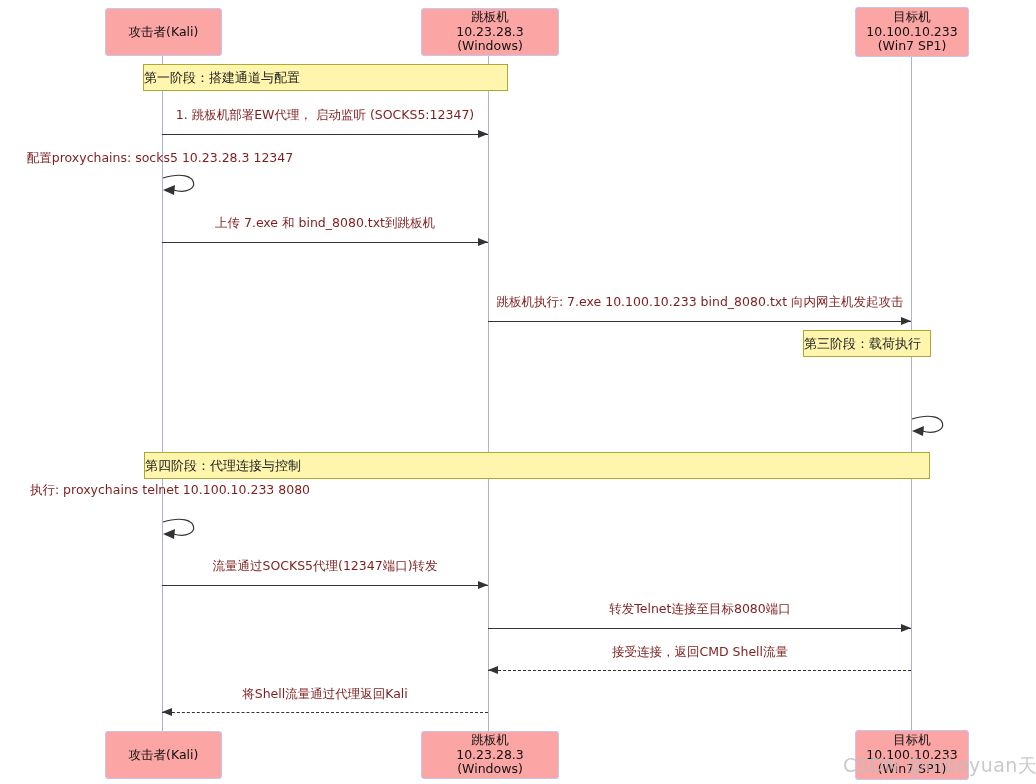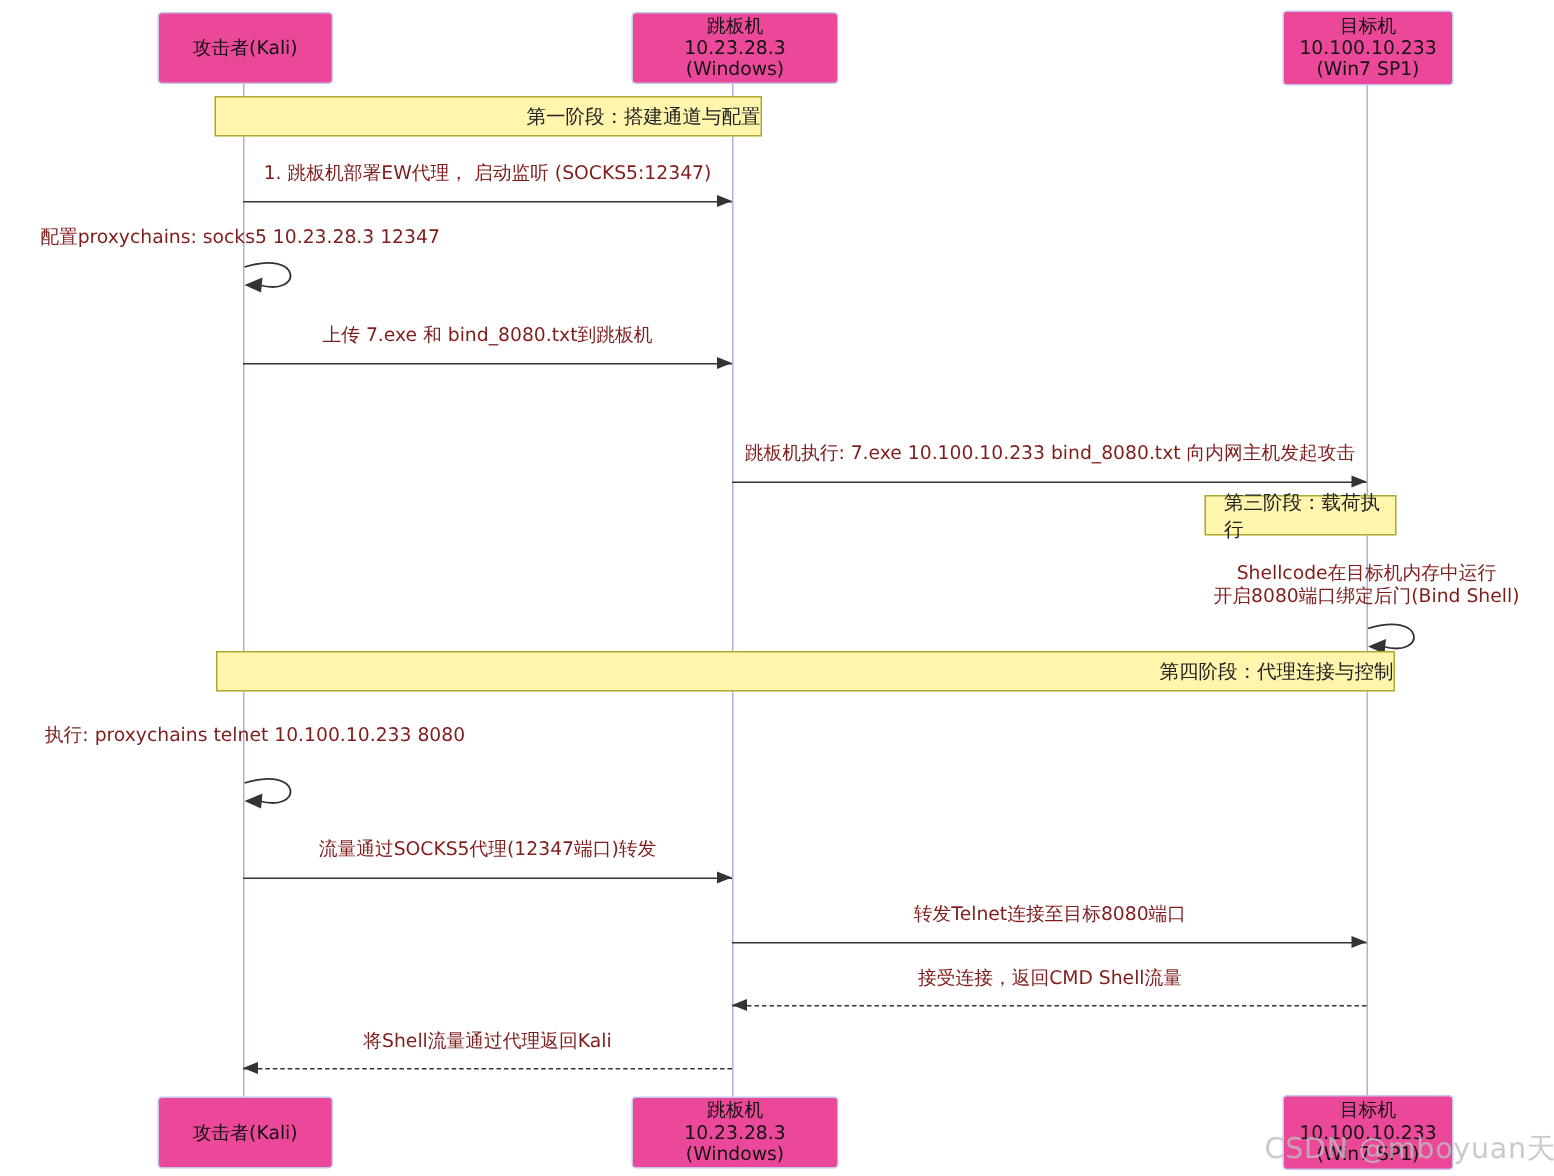--- a/index.html
+++ b/index.html
@@ -2,28 +2,28 @@
 <html><head>
 <meta charset="utf-8">
 <style>
   html,body{margin:0;padding:0;background:#ffffff;}
   .stage{
     position:relative;width:1036px;height:784px;background:#ffffff;overflow:hidden;
     font-family:"DejaVu Sans","Liberation Sans",sans-serif;color:#222;
   }
   .lifeline{position:absolute;top:54px;height:677px;width:1px;background:#AFAFDE;z-index:1;}
   .actor-box{
-    position:absolute;background:#ec4899;border:1px solid #C5C5F0;border-radius:3px;
+    position:absolute;background:#fca5a5;border:1px solid #C5C5F0;border-radius:3px;
     display:flex;flex-direction:column;align-items:center;justify-content:center;
     font-size:12.5px;line-height:14.5px;color:#111;text-align:center;z-index:2;
   }
   .phase{
     position:absolute;background:#FFF5AD;border:1px solid #AAAA33;
-    display:flex;align-items:center;justify-content:flex-end;
-    font-size:13px;color:#222;z-index:3;box-sizing:border-box;padding-left:12px;
+    display:flex;align-items:center;justify-content:flex-start;
+    font-size:13px;color:#222;z-index:3;box-sizing:border-box;
   }
   .msg-label{
     position:absolute;font-size:12.5px;color:#7f1d1d;white-space:nowrap;
     transform:translateX(-50%);z-index:3;text-align:center;line-height:15px;
   }
   .arrow{position:absolute;height:0;border-top:1px solid #333;z-index:2;}
   .arrow.dashed{border-top:1px dashed #333;}
   .head{position:absolute;width:0;height:0;z-index:3;}
   .head.right{border-left:10px solid #333;border-top:4px solid transparent;border-bottom:4px solid transparent;}
   .head.left{border-right:10px solid #333;border-top:4px solid transparent;border-bottom:4px solid transparent;}
@@ -54,21 +54,21 @@
     <span>10.100.10.233</span>
     <span>(Win7 SP1)</span>
   </div>
 
   <div class="phase" style="left:143px;top:64px;width:365px;height:27px">
     <span>第一阶段：搭建通道与配置</span>
   </div>
   <div class="phase" style="left:803px;top:330px;width:128px;height:27px">
     <span>第三阶段：载荷执行</span>
   </div>
-  <div class="phase" style="left:144px;top:434px;width:786px;height:27px">
+  <div class="phase" style="left:144px;top:452px;width:786px;height:27px">
     <span>第四阶段：代理连接与控制</span>
   </div>
 
   <div class="msg-label" style="left:325px;top:107px">1. 跳板机部署EW代理， 启动监听 (SOCKS5:12347)</div>
   <div class="arrow" style="left:162px;top:134px;width:326px"></div>
   <div class="head right" style="left:478px;top:130px"></div>
 
   <div class="msg-label" style="left:160px;top:150px">配置proxychains: socks5 10.23.28.3 12347</div>
   <svg class="selfloop" style="left:162px;top:172px" width="46" height="28" viewBox="0 0 46 28">
     <path d="M1 6 C40 -6, 40 26, 11 18" fill="none" stroke="#333" stroke-width="1.2"></path>
@@ -76,24 +76,20 @@
   </svg>
 
   <div class="msg-label" style="left:325px;top:215px">上传 7.exe 和 bind_8080.txt到跳板机</div>
   <div class="arrow" style="left:162px;top:242px;width:326px"></div>
   <div class="head right" style="left:478px;top:238px"></div>
 
   <div class="msg-label" style="left:700px;top:294px">跳板机执行: 7.exe 10.100.10.233 bind_8080.txt 向内网主机发起攻击</div>
   <div class="arrow" style="left:488px;top:321px;width:423px"></div>
   <div class="head right" style="left:901px;top:317px"></div>
 
-  <div class="msg-label" style="left:911px;top:374px">
-    <div>Shellcode在目标机内存中运行</div>
-    <div>开启8080端口绑定后门(Bind Shell)</div>
-  </div>
   <svg class="selfloop" style="left:911px;top:413px" width="46" height="28" viewBox="0 0 46 28">
     <path d="M1 6 C40 -6, 40 26, 11 18" fill="none" stroke="#333" stroke-width="1.2"></path>
     <polygon points="1,18 13,13 12,23" fill="#333"></polygon>
   </svg>
 
   <div class="msg-label" style="left:170px;top:482px">执行: proxychains telnet 10.100.10.233 8080</div>
   <svg class="selfloop" style="left:162px;top:516px" width="46" height="28" viewBox="0 0 46 28">
     <path d="M1 6 C40 -6, 40 26, 11 18" fill="none" stroke="#333" stroke-width="1.2"></path>
     <polygon points="1,18 13,13 12,23" fill="#333"></polygon>
   </svg>

